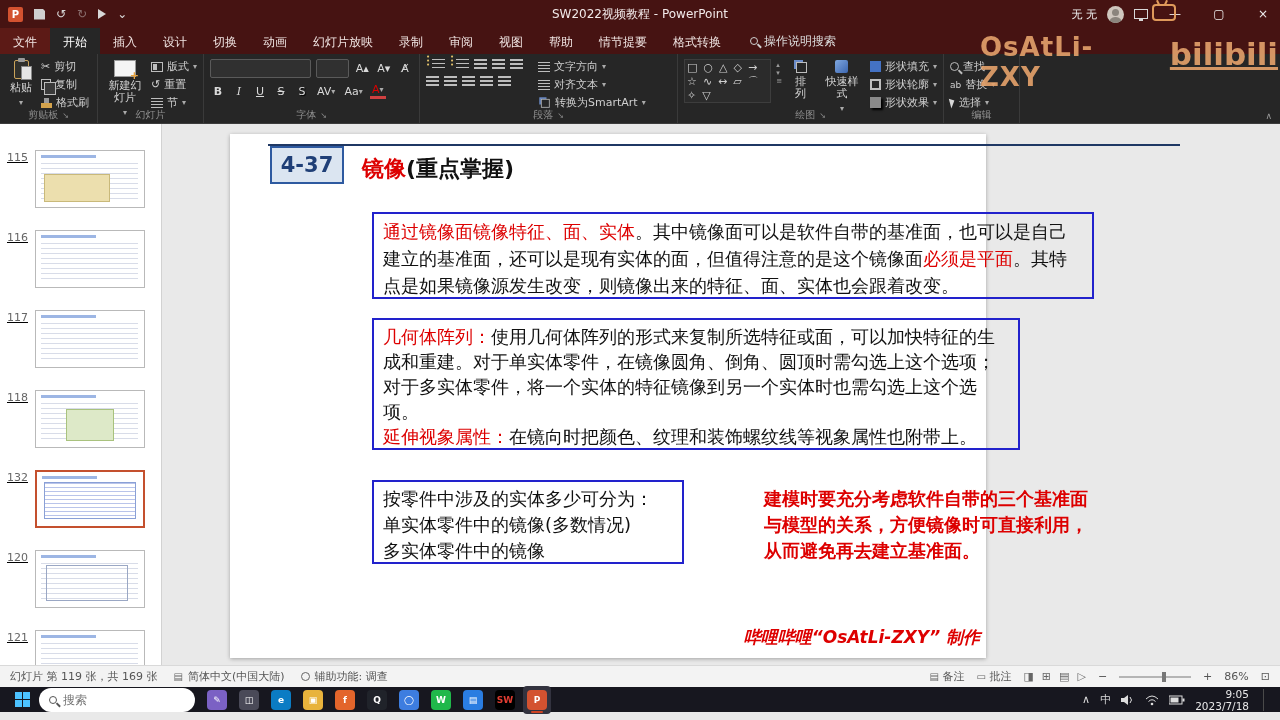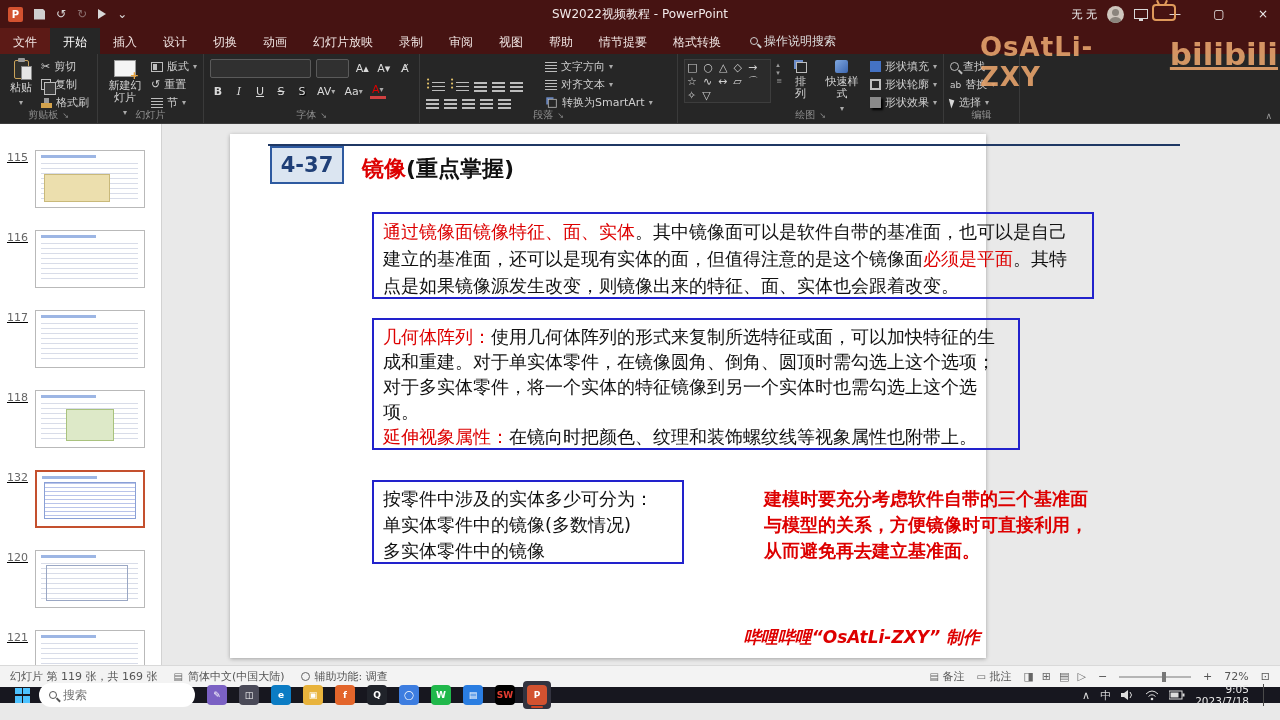--- a/index.html
+++ b/index.html
@@ -185,21 +185,21 @@
     font-size:11px; color:#555; z-index:10; }
   .sb-right { margin-left:auto; display:flex; align-items:center; gap:12px; }
   .sb-ico { font-size:10px; color:#666; }
   .viewbtns { display:flex; gap:8px; font-size:11px; color:#666; }
   .zoom-track { width:72px; height:2px; background:#b5b5b5; position:relative; }
   .zoom-knob { position:absolute; left:60%; top:-4px; width:4px; height:10px; background:#777; }
   .access-man { width:9px; height:9px; border-radius:50%; border:1.5px solid #666;
     position:relative; }
 
   
-  .taskbar { position:absolute; left:0; top:687px; width:1280px; height:16px; background:#17171f;
+  .taskbar { position:absolute; left:0; top:687px; width:1280px; height:25px; background:#17171f;
     display:flex; align-items:center; color:#ddd; z-index:30; padding:0 6px; }
   .win-logo { width:15px; height:15px; display:grid; grid-template-columns:1fr 1fr;
     grid-template-rows:1fr 1fr; gap:1.5px; margin:0 9px; }
   .win-logo i { background:#4cc2ff; }
   .tb-search { width:156px; height:24px; background:#ffffff; border-radius:12px; display:flex;
     align-items:center; gap:6px; padding:0 10px; margin-right:8px; }
   .tb-search .i-mag { border-color:#555; } .tb-search .i-mag::after { background:#555; }
   .tb-search input { border:none; outline:none; width:100px; font-size:12px; color:#333;
     background:transparent; font-family:inherit; }
   .tb-icons { display:flex; align-items:center; gap:4px; }
@@ -338,21 +338,21 @@
       <span class="fbtn">Aa<span class="chev">▾</span></span>
       <span class="fbtn red">A<span class="chev">▾</span></span>
     </div>
     <div class="group-label">
         <span>字体</span>
         <span class="launcher">↘</span>
       </div>
   </div>
 
   <div class="group" style="width:258px">
-    <div class="hrow" style="align-items:flex-end; gap:22px">
+    <div class="hrow" style="align-items:flex-start; gap:15px">
       <div>
         <div class="hrow" style="margin-bottom:6px">
           <span class="ico-bullets" style="margin-left:6px"></span>
           <span class="ico-bullets" style="margin-left:6px"></span>
           <span class="alico"></span>
           <span class="alico"></span>
           <span class="alico"></span>
         </div>
         <div class="hrow">
           <span class="alico"></span>
@@ -558,21 +558,21 @@
       <span>◨</span>
       <span>⊞</span>
       <span>▤</span>
       <span>▷</span>
     </span>
     <span>−</span>
     <span class="zoom-track">
         <span class="zoom-knob"></span>
       </span>
     <span>+</span>
-    <span>72%</span>
+    <span>86%</span>
     <span>⊡</span>
   </div>
 </div>
 
 <div class="taskbar">
   <span class="win-logo">
       <i></i>
       <i></i>
       <i></i>
       <i></i>

